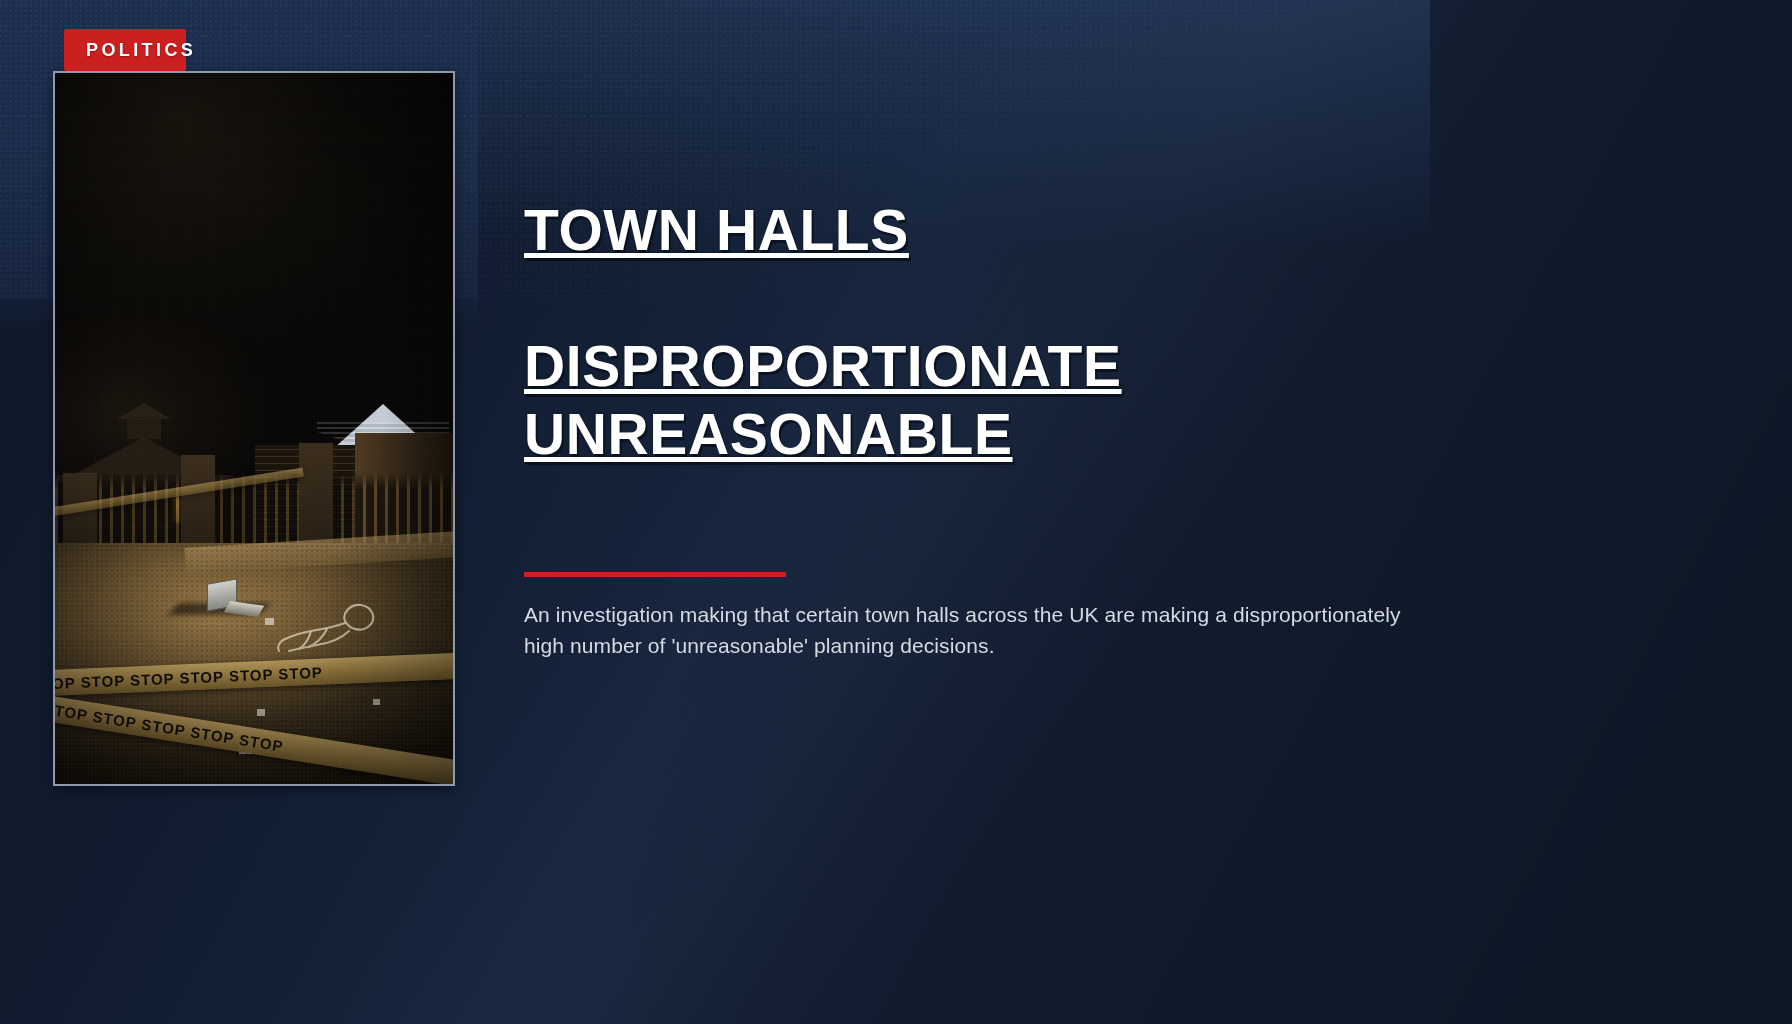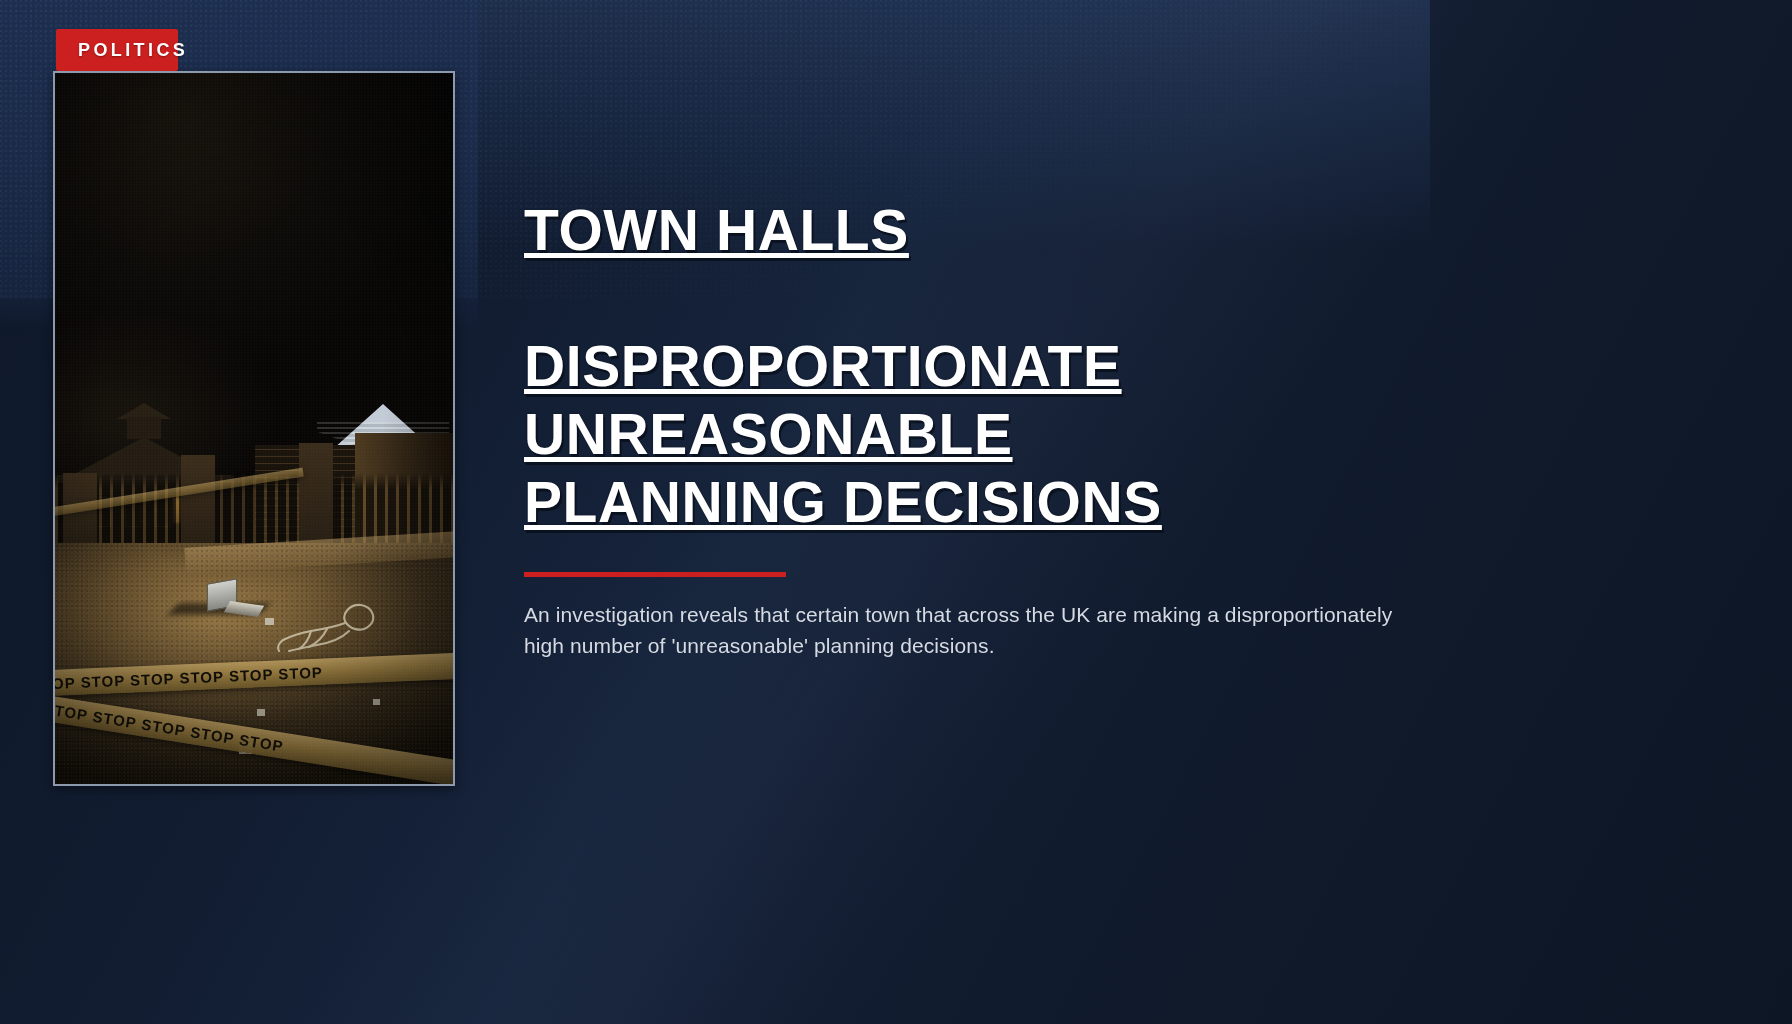--- a/index.html
+++ b/index.html
@@ -54,21 +54,21 @@
     pointer-events:none;
   }
   
   #bg-topband{
     position:absolute; left:470px; top:0; width:960px; height:246px;
     background:linear-gradient(180deg, rgba(40,62,100,.55) 0%, rgba(30,48,80,.30) 70%, rgba(20,33,56,0) 100%);
   }
 
   
   #badge{
-    position:absolute; left:56px; top:29px;
+    position:absolute; left:64px; top:29px;
     width:122px; height:42px;
     background:#cc1f1f;
     border-radius:2px;
     overflow:visible;
     display:flex; align-items:center;
     z-index:6;
   }
   #badge .label{
     position:absolute; left:22px; top:50%;
     transform:translateY(-50%);
@@ -430,19 +430,19 @@
   </div>
 </div>
 
 <div id="content">
 
   <h1 id="headline">
     <span>TOWN HALLS</span><br>
     <br>
     <span>DISPROPORTIONATE</span><br>
     <span>UNREASONABLE</span><br>
-    <span>PLANNING DECISIONS</span><br>
+    <br>
   </h1>
 
   <div id="divider"></div>
 
-  <p id="subtitle">An investigation reveals that certain town that across the UK are making a disproportionately high number of 'unreasonable' planning decisions.</p>
+  <p id="subtitle">An investigation making that certain town halls across the UK are making a disproportionately high number of 'unreasonable' planning decisions.</p>
 </div>
 
 </body></html>

